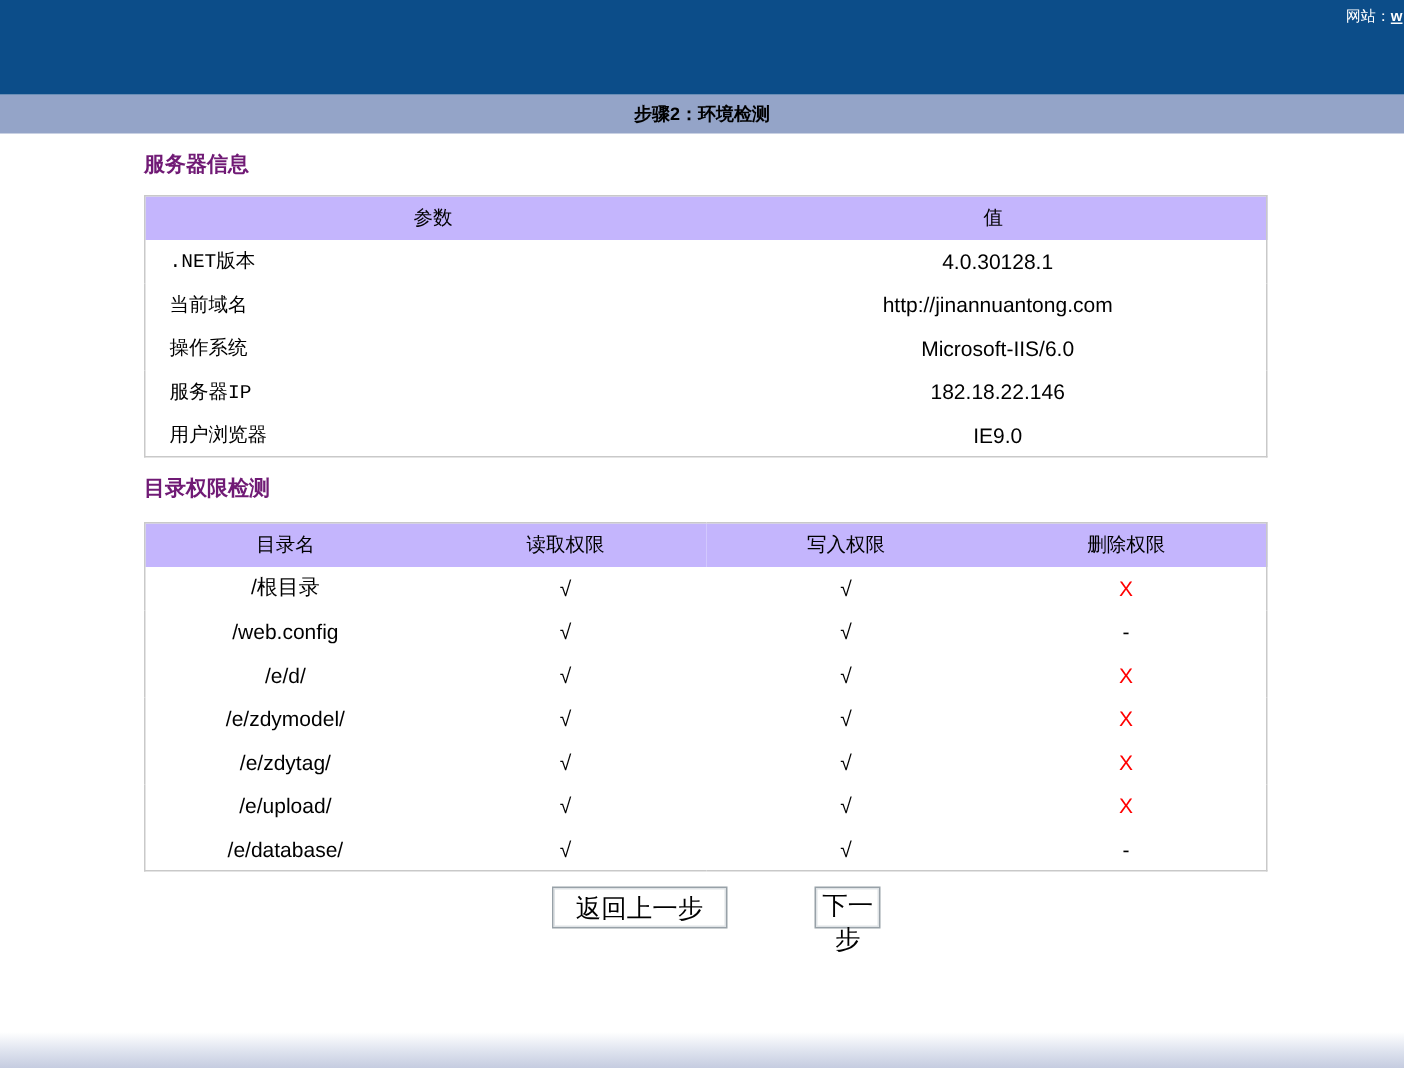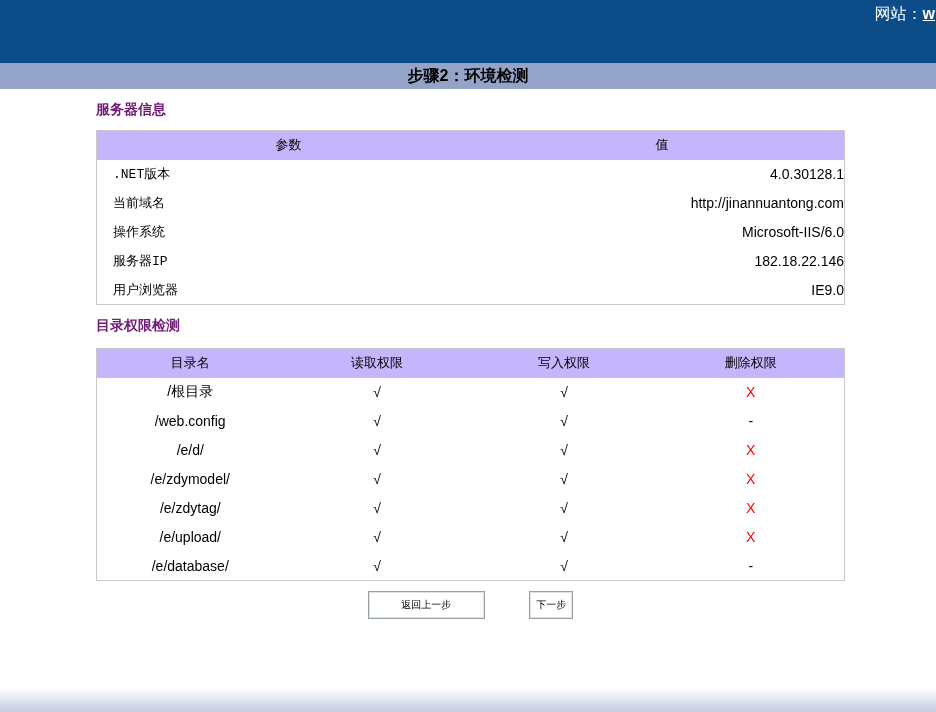--- a/index.html
+++ b/index.html
@@ -17,37 +17,37 @@
   
   .top-header {
     height: 63px;
     background: #0c4d89;
     position: relative;
   }
   .site-line {
     position: absolute;
     top: 4px;
     right: 1px;
-    font-size: 16px;
+    font-size: 10px;
     color: #ffffff;
     white-space: nowrap;
   }
   .site-line a.site-link {
     color: #ffffff;
     text-decoration: underline;
     font-weight: bold;
   }
 
   
   .step-bar {
     height: 26px;
     line-height: 26px;
     background: #94a4c8;
     text-align: center;
-    font-size: 16px;
+    font-size: 12px;
     font-weight: bold;
     color: #000000;
   }
 
   
   .content {
     margin-left: 96px;
     width: 749px;
   }
   .section-heading {
@@ -79,43 +79,44 @@
     font-size: 14px;
   }
   .server-table th.col-param, .server-table td.param { width: 51.3%; }
   .server-table td.param {
     text-align: left;
     padding-left: 16px;
     font-size: 13px;
     font-family: Liberation Mono, monospace;
   }
   .server-table td.value {
-    text-align: right;
+    text-align: center;
     padding-left: 6px;
   }
   .perm-table th, .perm-table td { width: 25%; text-align: center; }
   td.x-fail { color: #ff0000; }
 
   
   .button-row {
     margin-top: 10px;
     text-align: center;
   }
   .btn {
     display: inline-block;
     height: 28px;
     background: #ffffff;
     border: 1px solid #98a1a8;
     box-shadow: inset 0 0 0 1px #dfe3e6;
     color: #000000;
-    font-size: 10px;
+    font-size: 17px;
     font-family: "Liberation Sans", "DejaVu Sans", sans-serif;
     cursor: pointer;
     padding: 0;
     vertical-align: middle;
+    margin-left: 14px;
   }
   .btn-back { width: 117px; margin-right: 40px; }
   .btn-next { width: 44px; }
 
   
   .footer {
     position: absolute;
     left: 0;
     right: 0;
     bottom: 0;

